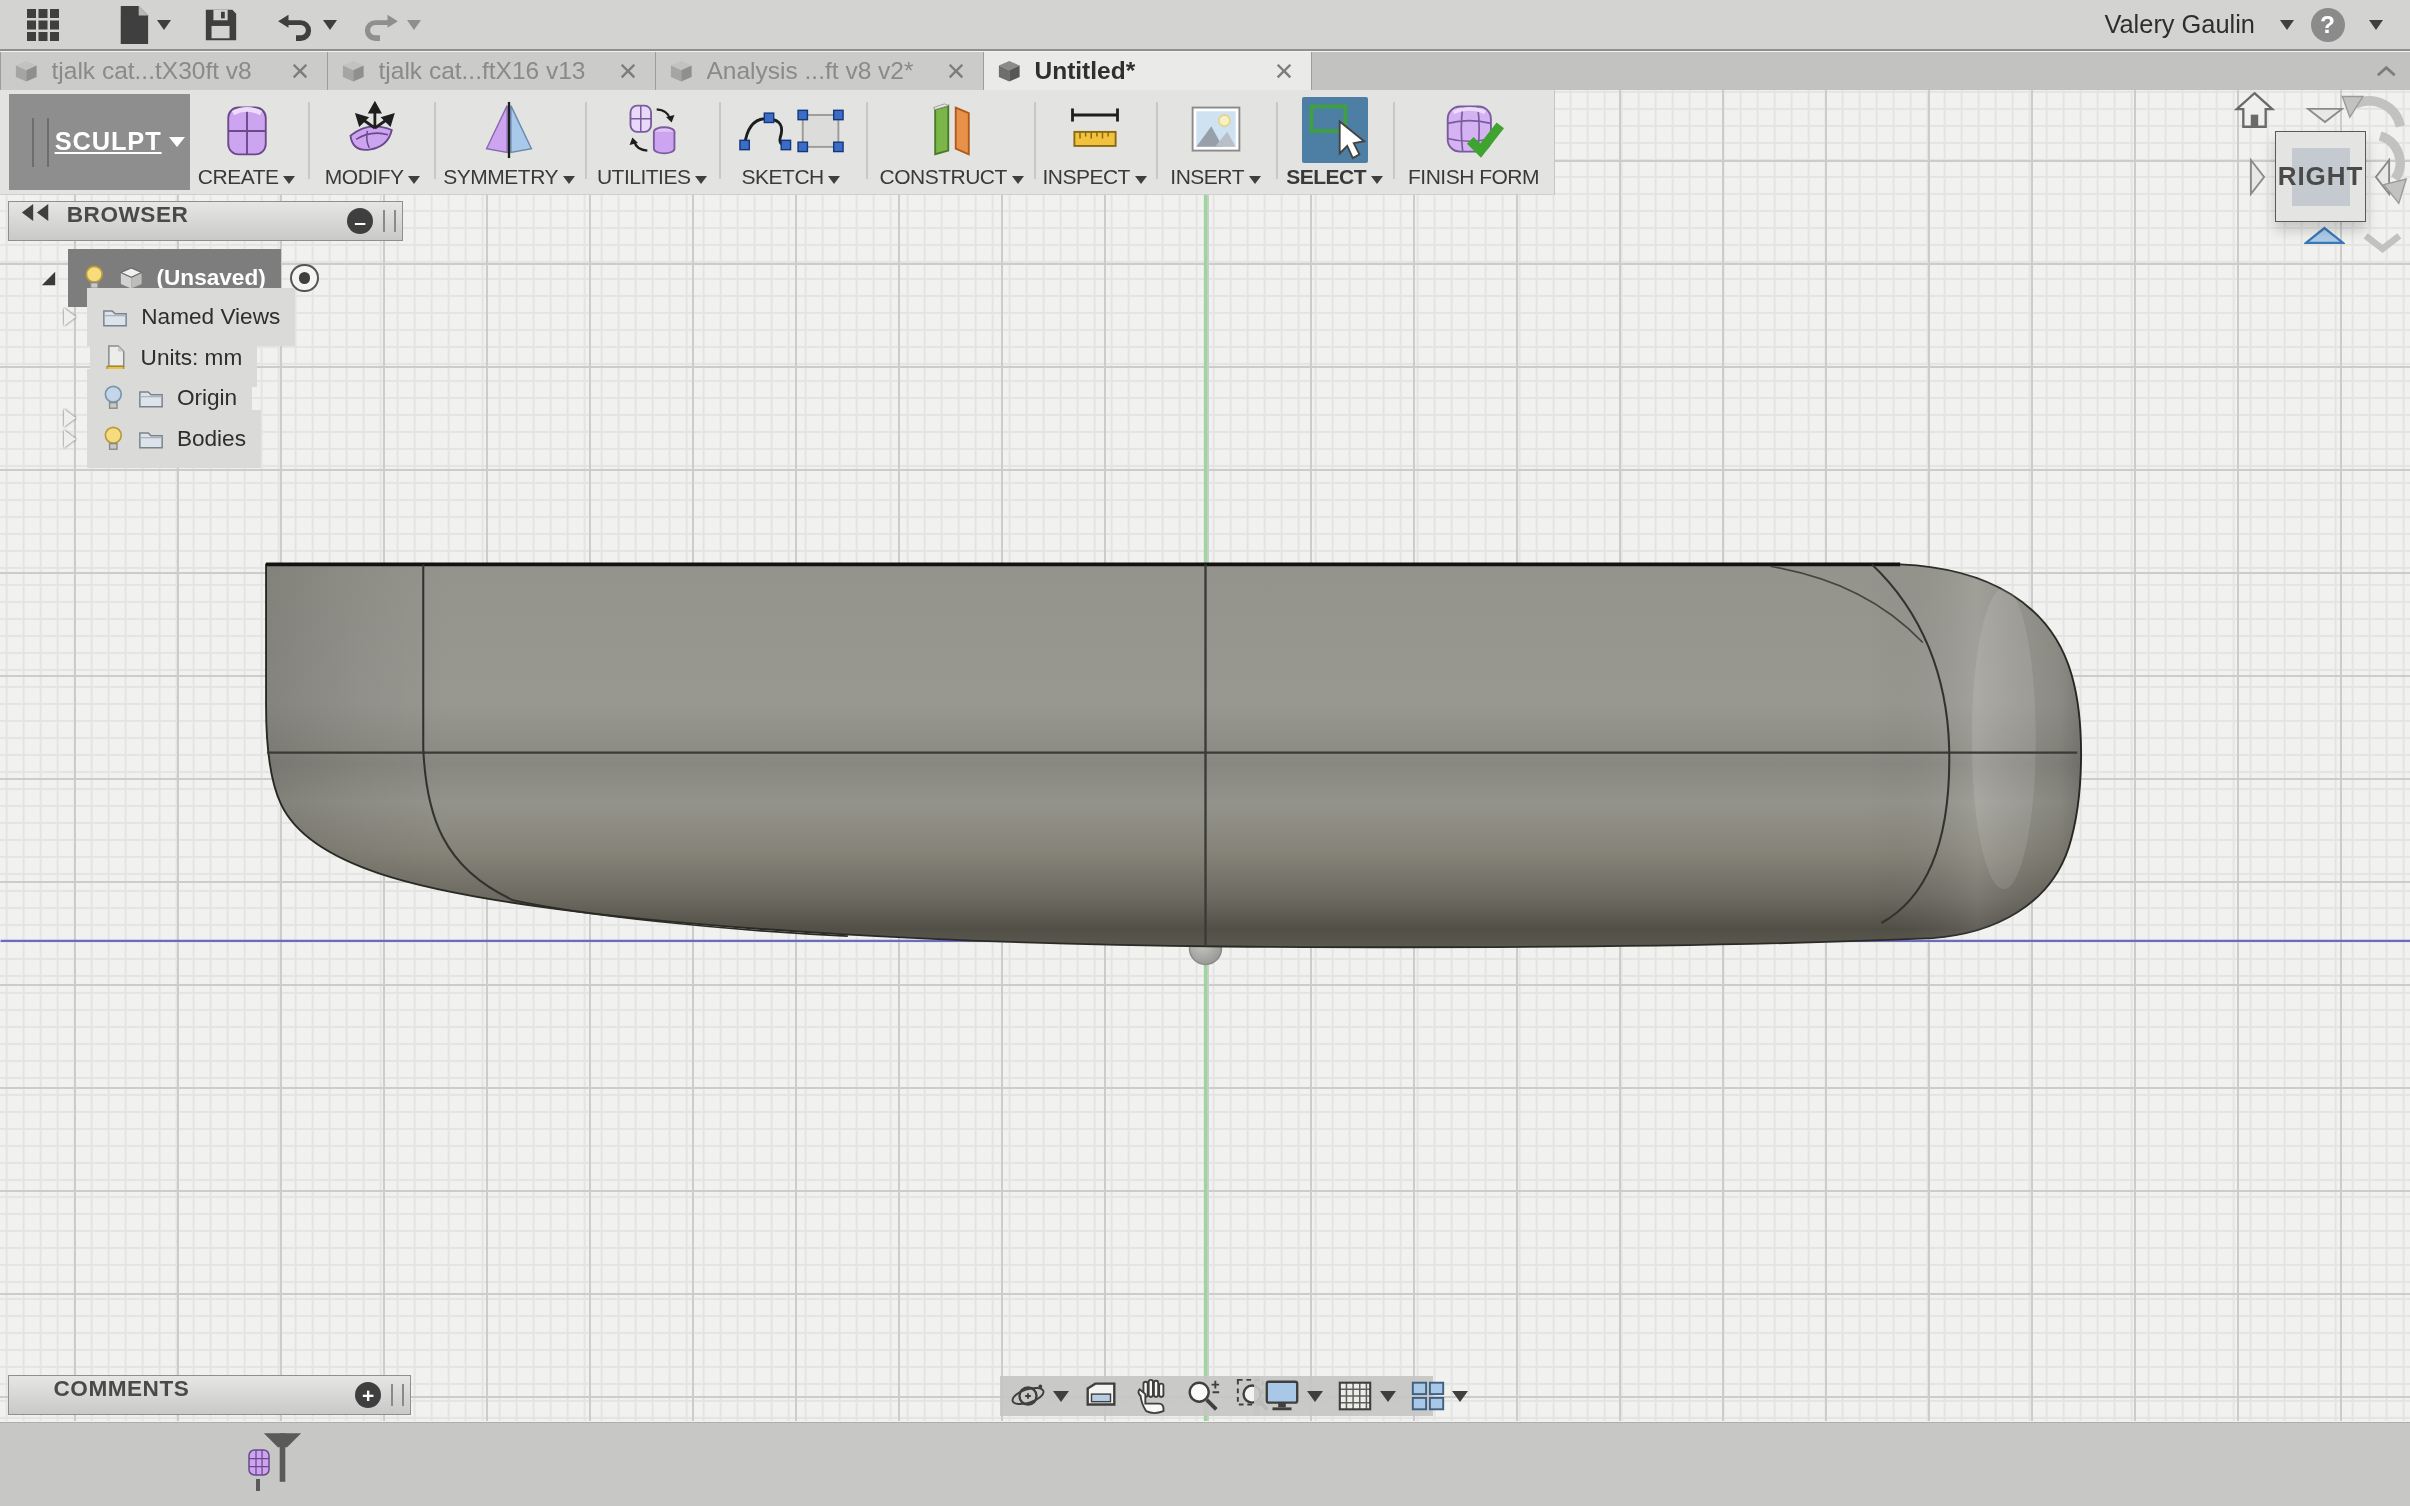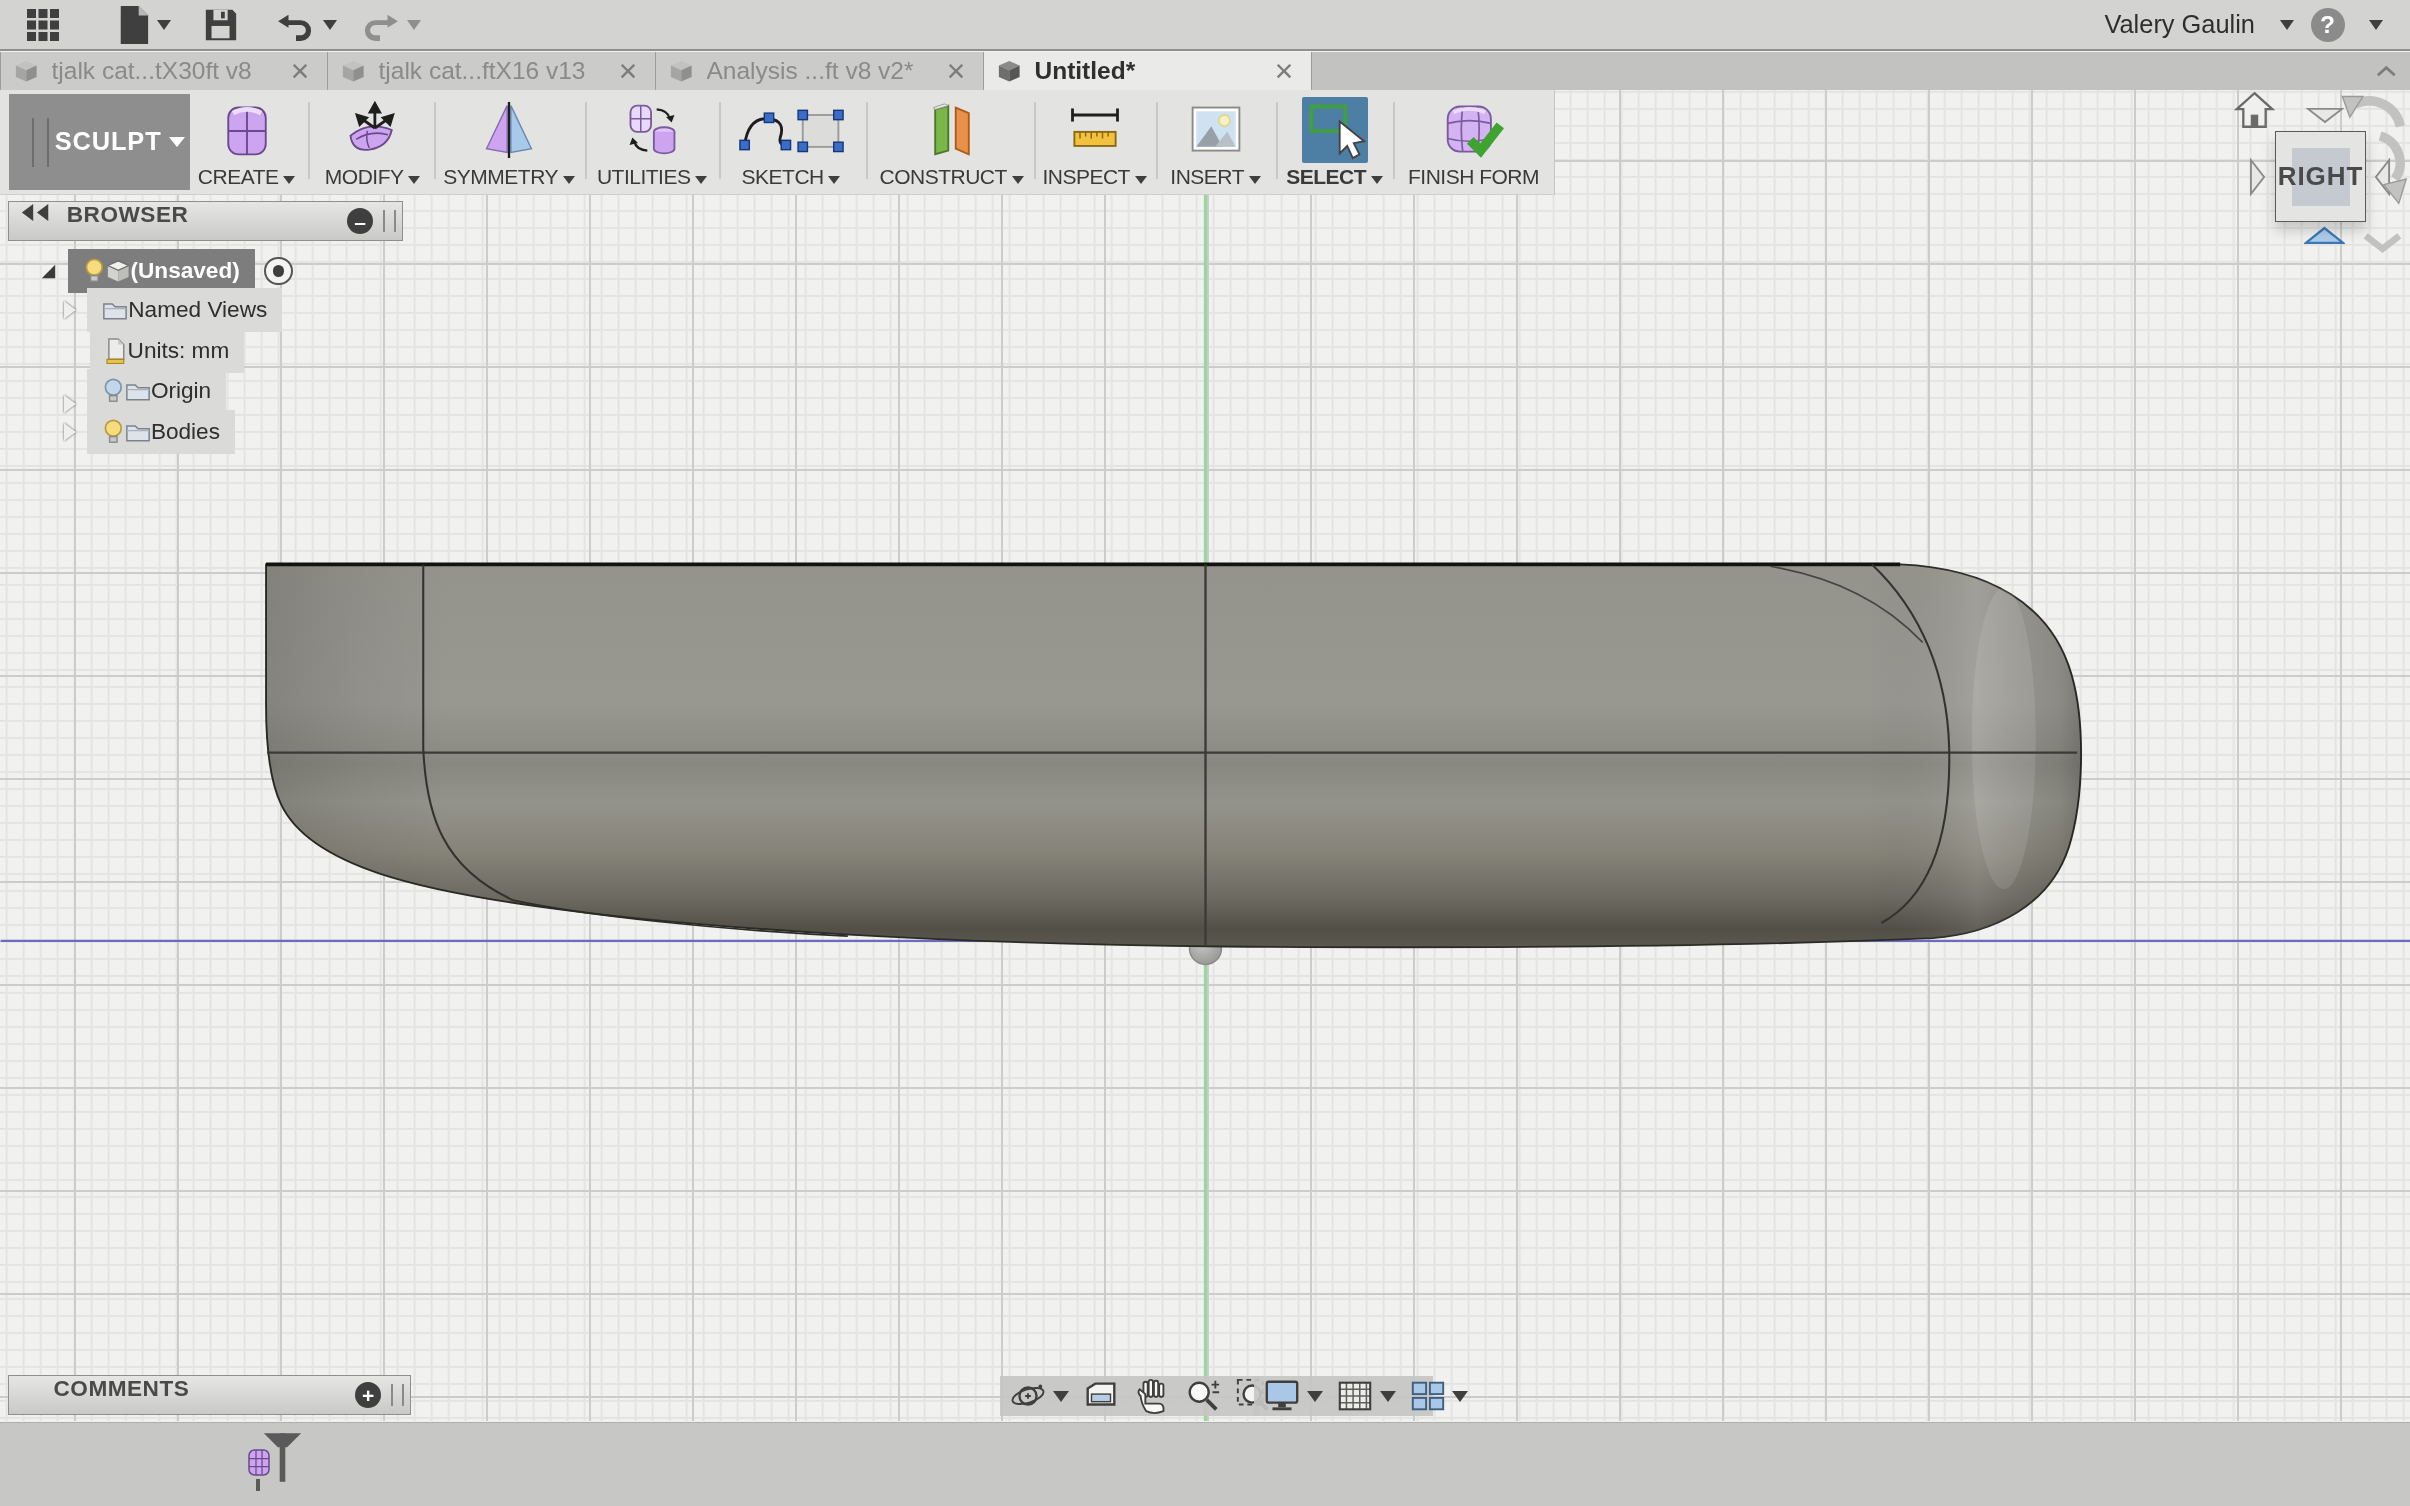--- a/index.html
+++ b/index.html
@@ -46,39 +46,39 @@
     background-position:74px 71px,74px 71px,5.6px 1.9px,5.6px 1.9px;
     z-index:1;}
 
   
   .toolband{position:absolute;left:0;top:89px;width:1554px;height:105px;background:#e3e3e1;
             border-right:1.9px solid #c6c6c4;border-bottom:0.9px solid #cfcfcd;z-index:30;}
   .sculpt-btn{position:absolute;left:9.4px;top:4.7px;width:181px;height:96px;background:#8e8e8e;
               display:flex;align-items:center;justify-content:center;cursor:pointer;}
   .sculpt-btn .grips{position:absolute;left:22.6px;top:24.5px;width:13px;height:49px;
               border-left:2.8px solid #6d6d6d;border-right:2.8px solid #6d6d6d;}
-  .sculpt-btn .slabel{color:#fff;font-size:25.4px;font-weight:bold;letter-spacing:0.9px;margin-left:40px;}
+  .sculpt-btn .slabel{color:#fff;font-size:25.4px;font-weight:bold;letter-spacing:0.9px;margin-left:40px;text-decoration:underline;}
   .sculpt-btn .caret{border-top-color:#fff;border-left-width:8.5px;border-right-width:8.5px;}
   .tb-item{position:absolute;top:5.6px;text-align:center;cursor:pointer;}
   .tb-item .iconbox{height:70px;display:flex;align-items:center;justify-content:center;}
   .tb-item .tblabel{font-size:21px;color:#3a3a3a;letter-spacing:-0.5px;white-space:nowrap;}
   .tb-item .caret{border-left-width:6.6px;border-right-width:6.6px;border-top-width:8.5px;margin-left:4.7px;}
   .tb-sep{position:absolute;top:13px;width:1.9px;height:77px;background:#c8c8c6;}
   .active-tool-bg{width:66px;height:66px;border-radius:1.9px;display:flex;align-items:center;justify-content:center;}
 
   
   .panel-header{position:absolute;height:40px;background:linear-gradient(#e6e6e4,#c9c9c7);
                 border:1.9px solid #8f8f8d;box-sizing:border-box;display:flex;z-index:20;}
   .panel-header .ptitle{font-size:22.6px;font-weight:bold;color:#4a4a4a;letter-spacing:0.5px;}
   .drag-handle{width:9.4px;height:22.6px;border-left:2.8px solid #8a8a8a;border-right:2.8px solid #8a8a8a;
                margin-left:9.4px;}
   .circle-btn{width:26px;height:26px;border-radius:50%;background:#3f3f3f;color:#fff;display:flex;
               align-items:center;justify-content:center;font-size:21px;font-weight:bold;line-height:1;}
   .brow{position:absolute;display:flex;align-items:center;z-index:20;cursor:pointer;}
-  .brow .rowbg{display:flex;align-items:center;background:#dadad8;height:34px;padding:5px 15px;}
+  .brow .rowbg{display:flex;align-items:center;background:#dadad8;height:34px;padding:12px 15px;gap:13px;}
   .brow .rlabel{font-size:22.6px;color:#2e2e2e;white-space:nowrap;}
   .brow.root .rowbg{background:#7d7d7d;}
   .brow.root .rlabel{color:#fff;font-weight:bold;}
   .tri-closed{width:0;height:0;border-top:9.4px solid transparent;border-bottom:9.4px solid transparent;
               border-left:12.2px solid #efefed;filter:drop-shadow(0 0 0.9px #555);margin-right:11.3px;}
   .radio{width:24.5px;height:24.5px;border-radius:50%;background:#f4f4f2;border:2.8px solid #555;
          display:flex;align-items:center;justify-content:center;margin-left:9.4px;}
   .radio .dot{width:11.3px;height:11.3px;border-radius:50%;background:#3f3f3f;}
 
   

